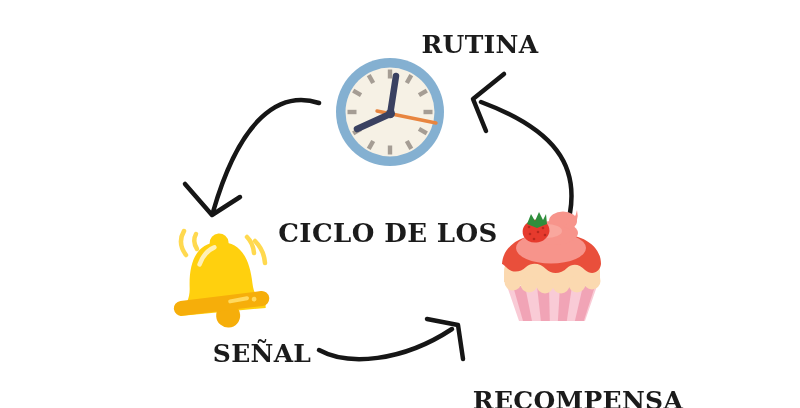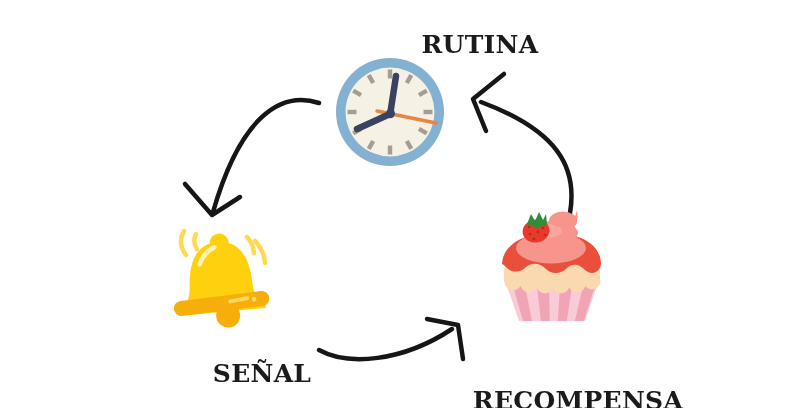--- a/index.html
+++ b/index.html
@@ -139,18 +139,19 @@
           <circle cx="534" cy="239" r="1.3"></circle>
         </g>
         <path d="M 527 224 L 531 214 L 535 221 L 539 212 L 543 220 L 546 214 L 547 224 L 537 228 Z" fill="#2f8e3c"></path>
       </g>
     </g>
   </svg>
 
   <div class="label" style="left:480px;top:44px;">RUTINA</div>
 
   <div class="title" style="left:388px;top:233px;">
+    <div>CICLO DE LOS</div>
   </div>
 
-  <div class="label" style="left:262px;top:353px;margin-top:20px;">SEÑAL</div>
+  <div class="label" style="left:262px;top:353px;">SEÑAL</div>
 
   <div class="label" style="left:578px;top:356px;margin-top:44px;">RECOMPENSA</div>
 </div>
 
 </body></html>

